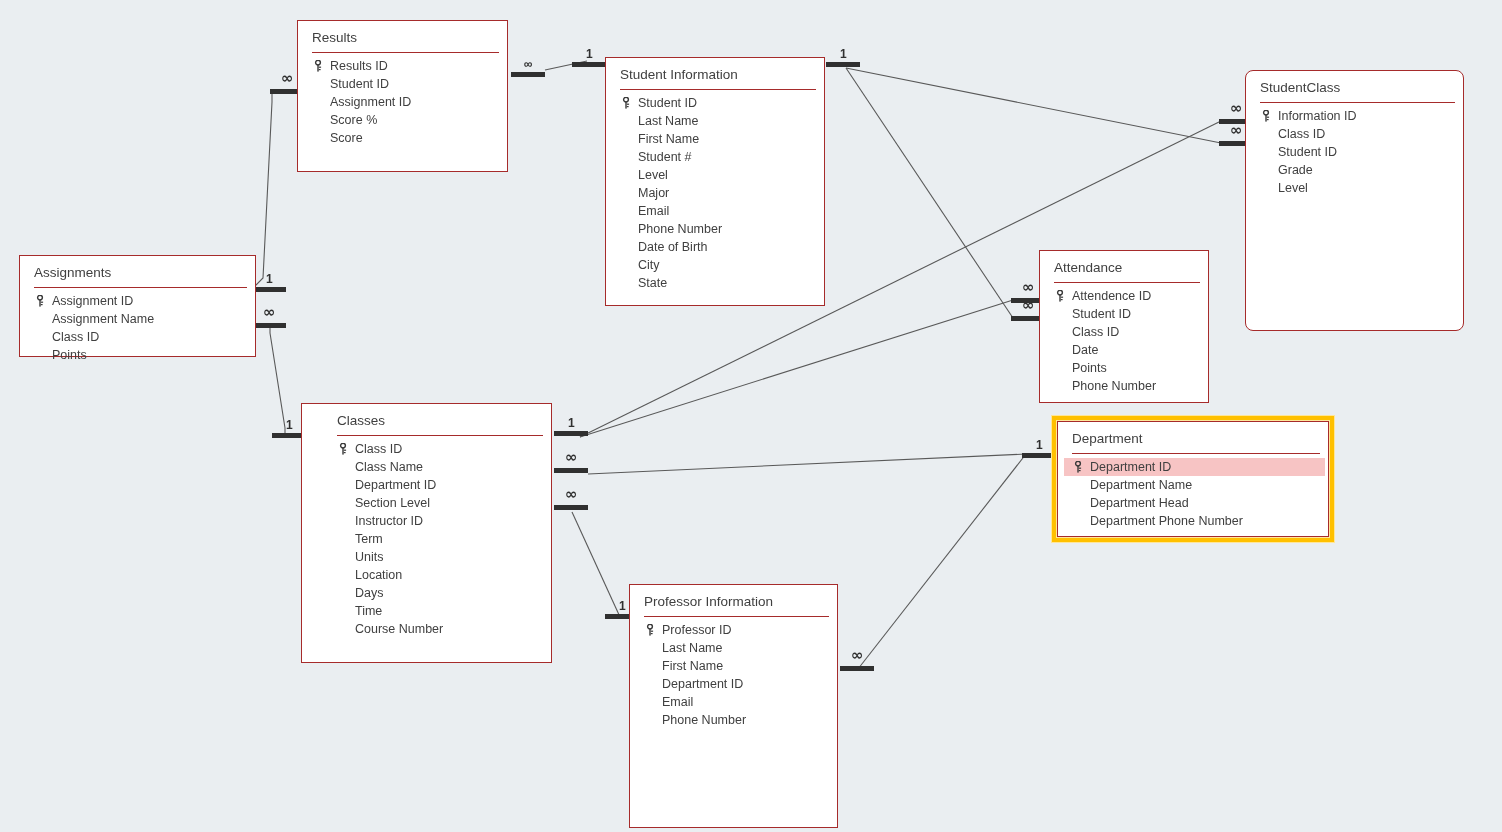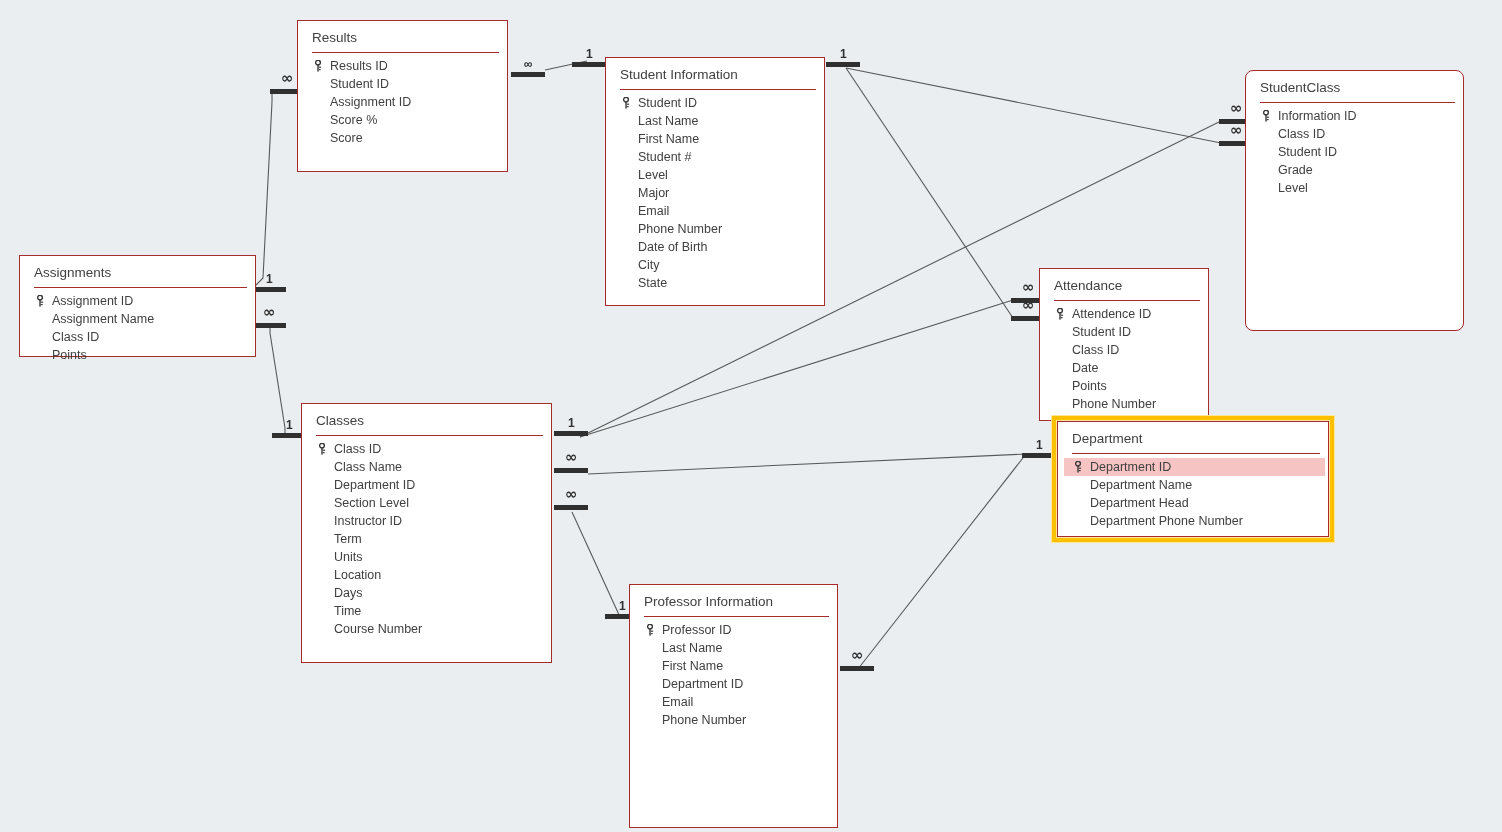--- a/index.html
+++ b/index.html
@@ -364,21 +364,21 @@
           <div class="row">
             <span class="keycell"></span>
             <span class="fname">Class ID</span>
           </div>
           <div class="row">
             <span class="keycell"></span>
             <span class="fname">Points</span>
           </div>
         </div>
       </div>
-      <div class="tbl" style="left: 1039px; top: 268px; width: 170px; height: 153px;">
+      <div class="tbl" style="left: 1039px; top: 250px; width: 170px; height: 153px;">
         <div class="tbl-title">Attendance</div>
         <div class="tbl-rule"></div>
         <div class="fields">
           <div class="row">
             <span class="keycell">
               <svg class="keyicon" width="9" height="12" viewBox="0 0 9 12">
                 <circle cx="4" cy="2.6" r="2.4" fill="none" stroke="#3a3a3a" stroke-width="1.4"></circle>
                 <rect x="3.3" y="4.6" width="1.4" height="7" fill="#3a3a3a"></rect>
                 <rect x="4.7" y="6.6" width="2.4" height="1.2" fill="#3a3a3a"></rect>
                 <rect x="4.7" y="9.0" width="1.9" height="1.2" fill="#3a3a3a"></rect>
@@ -401,21 +401,21 @@
           <div class="row">
             <span class="keycell"></span>
             <span class="fname">Points</span>
           </div>
           <div class="row">
             <span class="keycell"></span>
             <span class="fname">Phone Number</span>
           </div>
         </div>
       </div>
-      <div class="tbl" style="left: 301px; top: 403px; width: 251px; height: 260px;">
+      <div class="tbl" style="left: 301px; top: 403px; width: 251px; height: 260px; padding-left: 21px;">
         <div class="tbl-title">Classes</div>
         <div class="tbl-rule"></div>
         <div class="fields">
           <div class="row">
             <span class="keycell">
               <svg class="keyicon" width="9" height="12" viewBox="0 0 9 12">
                 <circle cx="4" cy="2.6" r="2.4" fill="none" stroke="#3a3a3a" stroke-width="1.4"></circle>
                 <rect x="3.3" y="4.6" width="1.4" height="7" fill="#3a3a3a"></rect>
                 <rect x="4.7" y="6.6" width="2.4" height="1.2" fill="#3a3a3a"></rect>
                 <rect x="4.7" y="9.0" width="1.9" height="1.2" fill="#3a3a3a"></rect>

